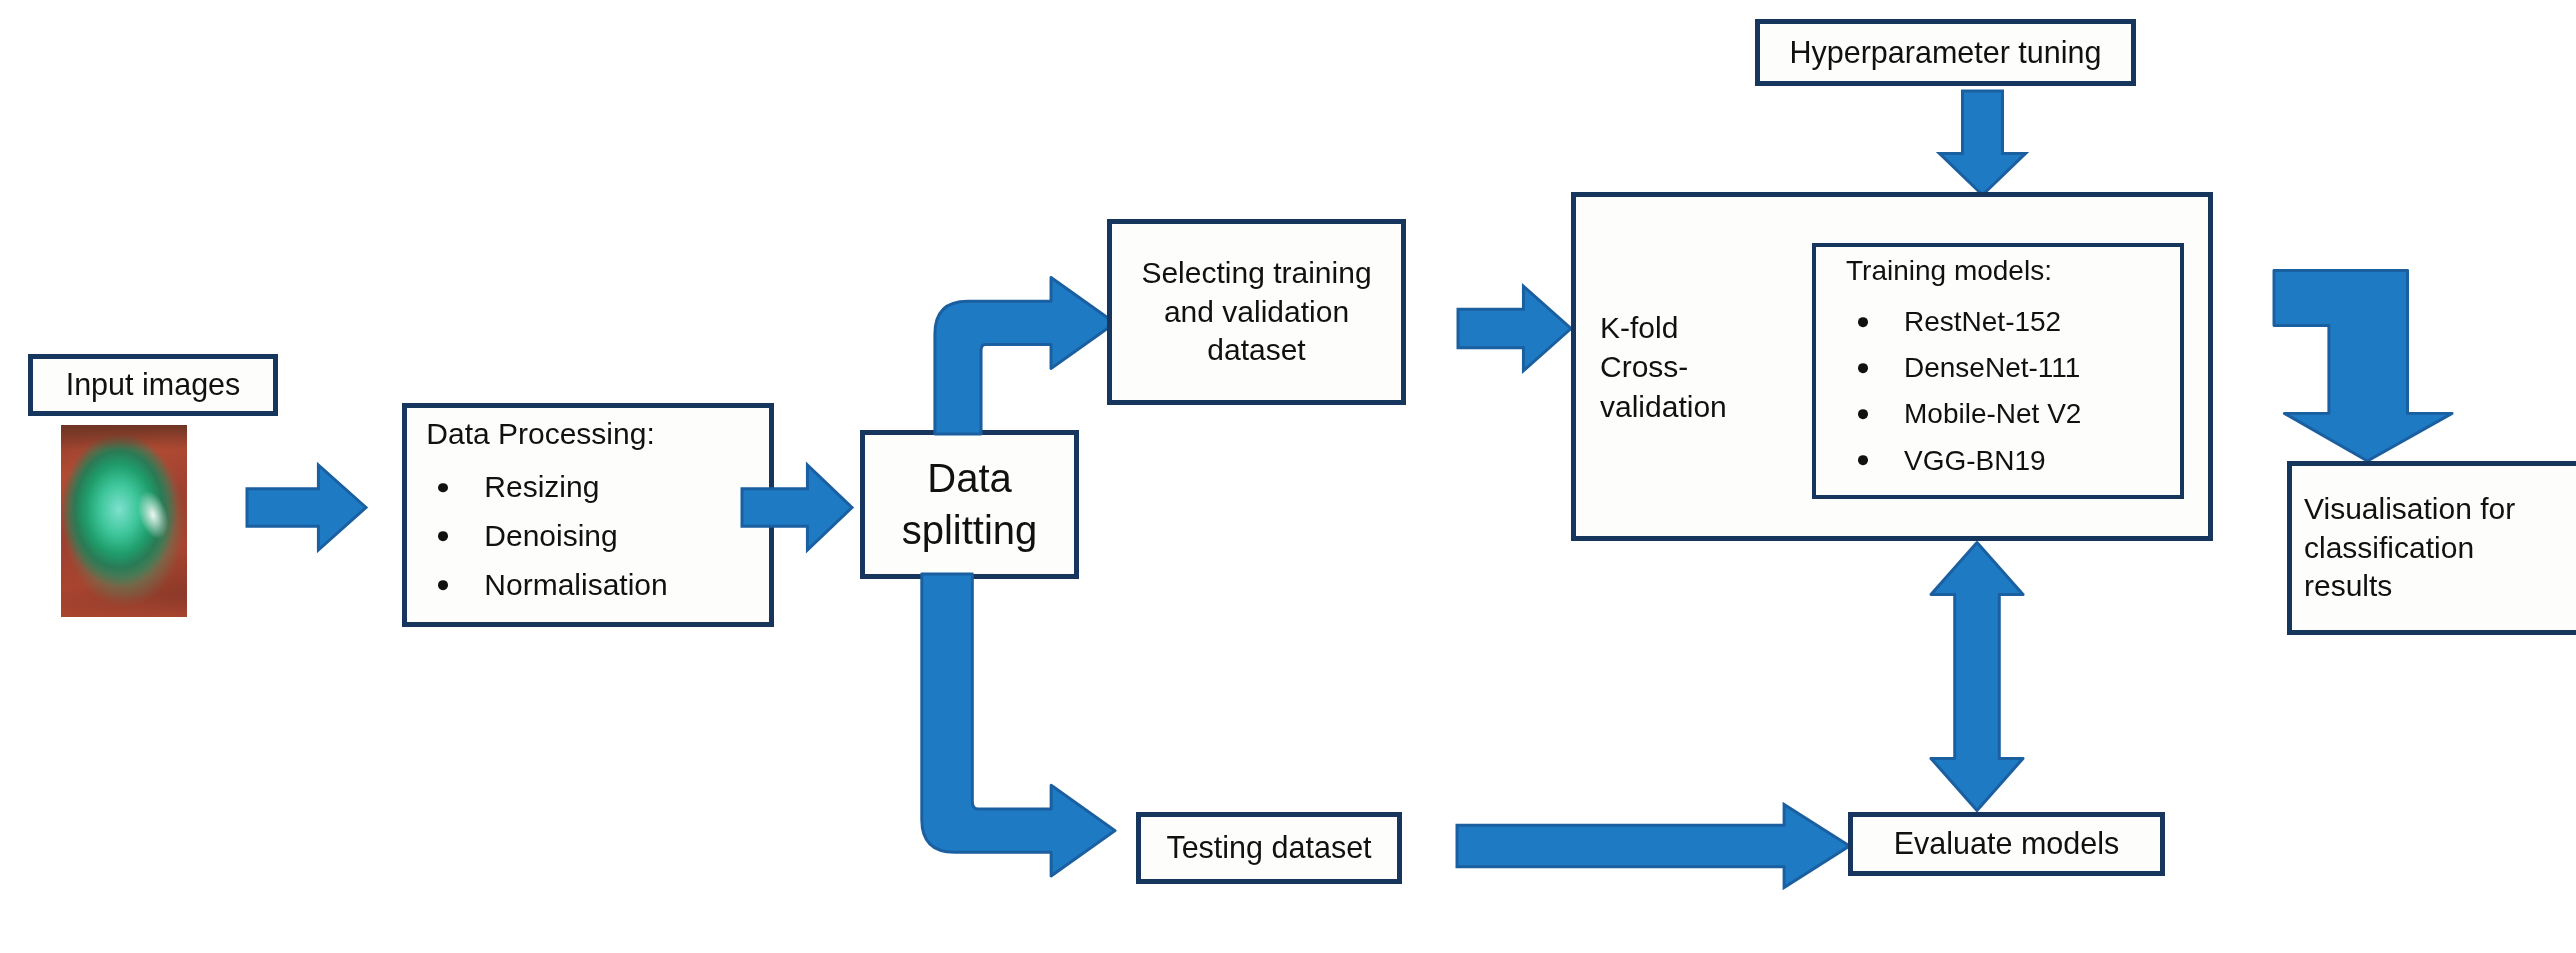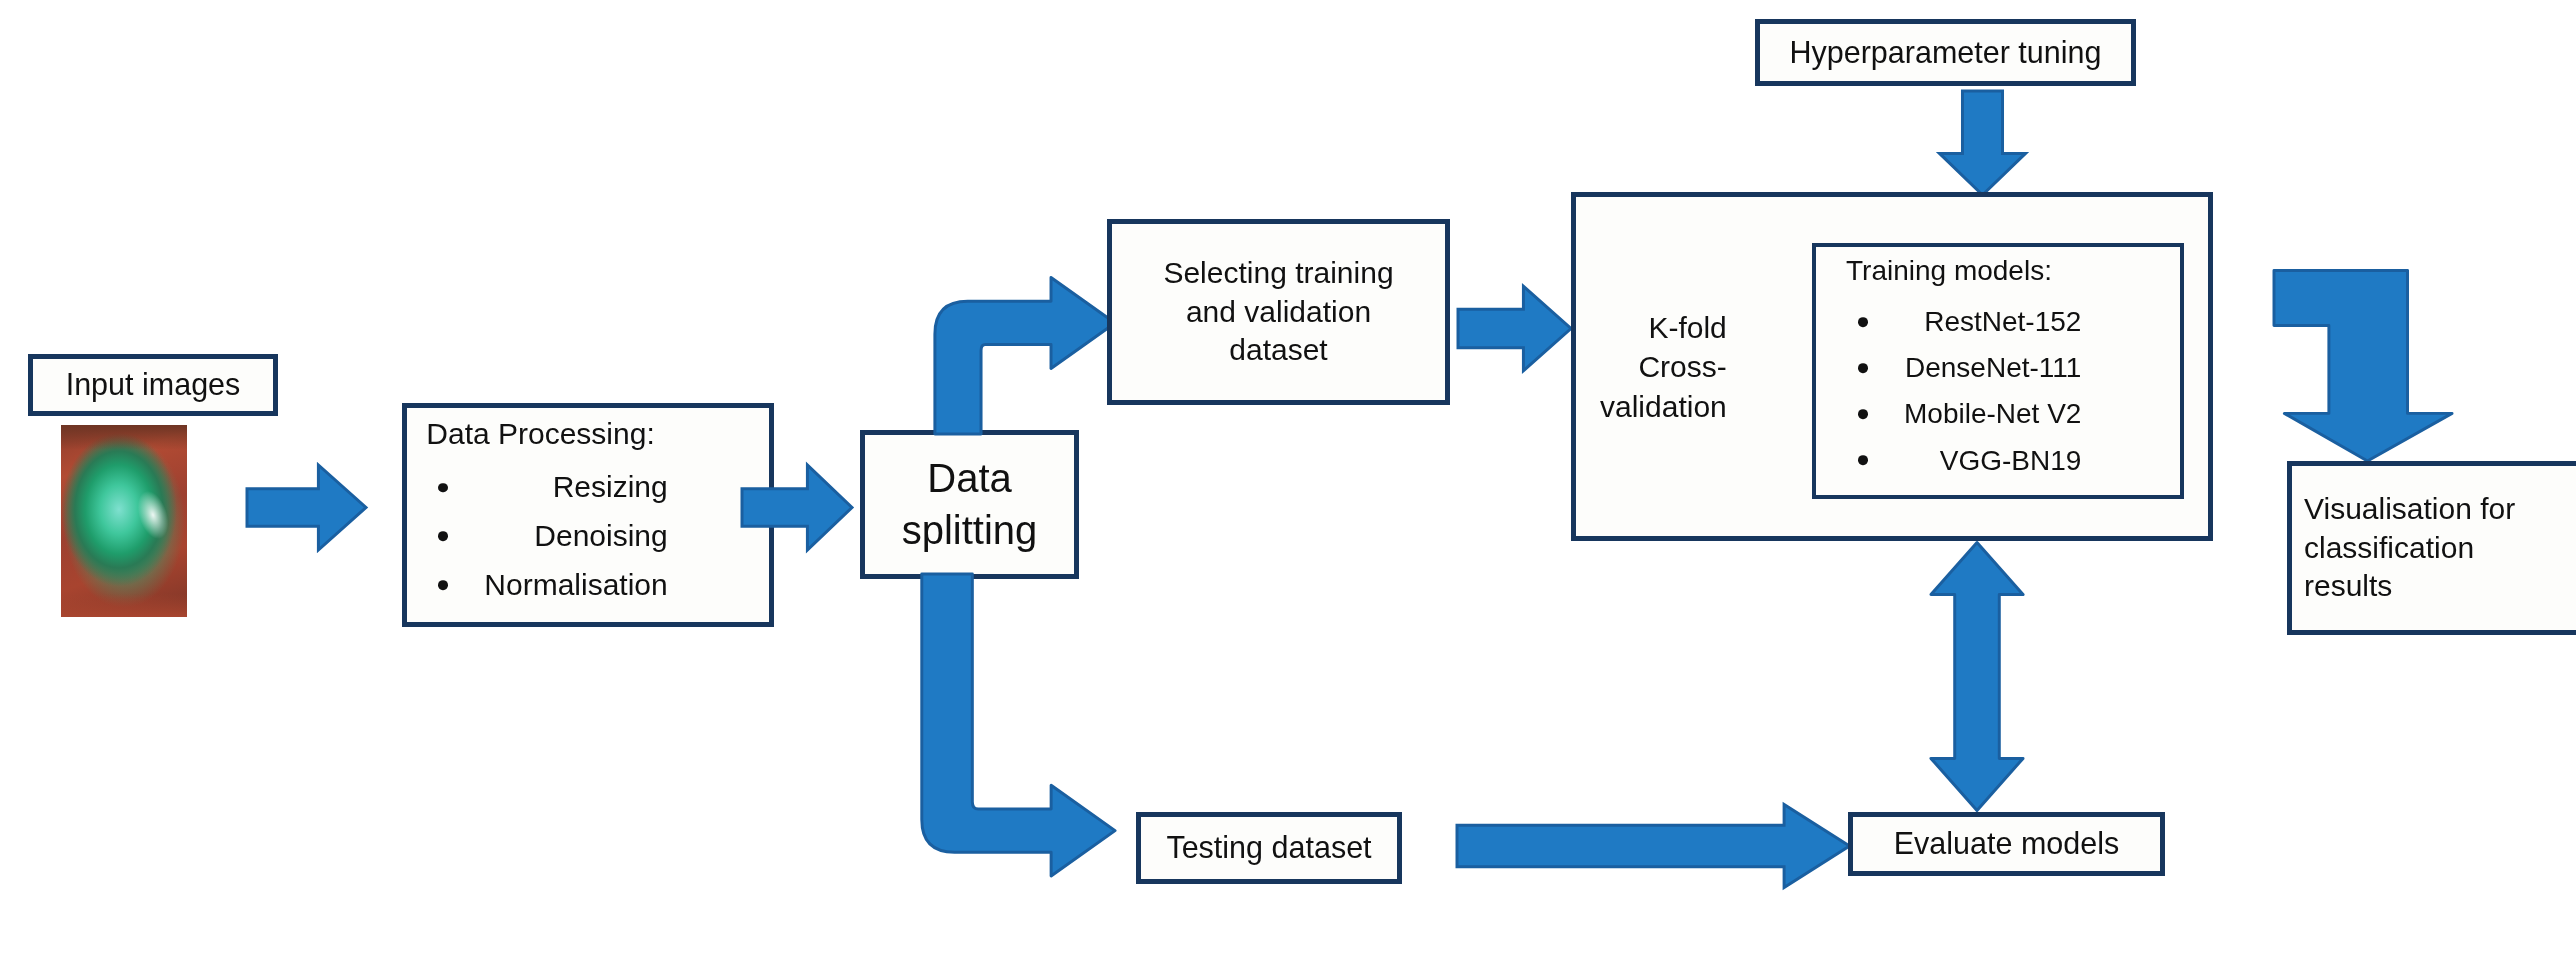--- a/index.html
+++ b/index.html
@@ -38,21 +38,20 @@
   .node.left   { align-items: flex-start; text-align: left; }
 
   .pad-sm { padding: 3px 13.4px; }
   .pad-md { padding: 7.4px 19.3px; margin-left: 38px; }
 
   
   ul.bullets {
     list-style: none;
     margin: 4.5px 0 0 0;
     padding: 0;
-    text-align: right;
   }
   ul.bullets li {
     position: relative;
     padding-left: 58px;
     margin: 10.4px 0;
     white-space: nowrap;
   }
   ul.bullets li::before {
     content: "";
     position: absolute;
@@ -138,21 +137,21 @@
     <span class="title">Data
 splitting</span>
   </div>
 
   <div class="arrow" style="left:920px; top:276px; width:201px; height:158px;">
     <svg viewBox="0 0 270 212" preserveAspectRatio="none">
       <path d="M 20,212 L 20,78 Q 20,34 64,34 L 176,34 L 176,2 L 262,63 L 176,124 L 176,92 L 88,92 Q 82,92 82,100 L 82,212 Z" fill="#1f7ac4" stroke="#1a5fa0" stroke-width="4" stroke-linejoin="round"></path>
     </svg>
   </div>
 
-  <div class="node center pad-sm" style="left:1107px; top:219px; width:343px; height:186px; font-size:30px;">
+  <div class="node center pad-sm" style="left:1107px; top:219px; width:299px; height:186px; font-size:30px;">
     <span class="title">Selecting training
 and validation
 dataset</span>
   </div>
 
   <div class="arrow" style="left:1458px; top:284px; width:113px; height:89px;">
     <svg viewBox="0 0 152 120" preserveAspectRatio="none">
       <polygon points="0,34 88,34 88,3 152,60 88,117 88,86 0,86" fill="#1f7ac4" stroke="#1a5fa0" stroke-width="4"></polygon>
     </svg>
   </div>
@@ -161,21 +160,21 @@
     <span class="title">Hyperparameter tuning</span>
   </div>
 
   <div class="arrow" style="left:1938px; top:91px; width:89px; height:104px;">
     <svg viewBox="0 0 120 140" preserveAspectRatio="none">
       <polygon points="33,0 87,0 87,84 118,84 60,140 2,84 33,84" fill="#1f7ac4" stroke="#1a5fa0" stroke-width="4"></polygon>
     </svg>
   </div>
 
   <div class="node left" style="left:1571px; top:192px; width:642px; height:349px; padding:0; justify-content:center;">
-    <div style="position:absolute; left:24px; top:50%; transform:translateY(-50%); font-size:30px; line-height:1.32;text-align:right;">
+    <div style="position:absolute; left:24px; top:50%; transform:translateY(-50%); font-size:30px; line-height:1.32;">
       <span class="title">K-fold
 Cross-
 validation</span>
     </div>
 
     <div class="node left" style="left:236px; top:46px; width:372px; height:256px; font-size:28px; border-width:4.5px; padding:9px 30px;">
       <span class="title">Training models:</span>
       <ul class="bullets">
         <li>RestNet-152</li>
         <li>DenseNet-111</li>

